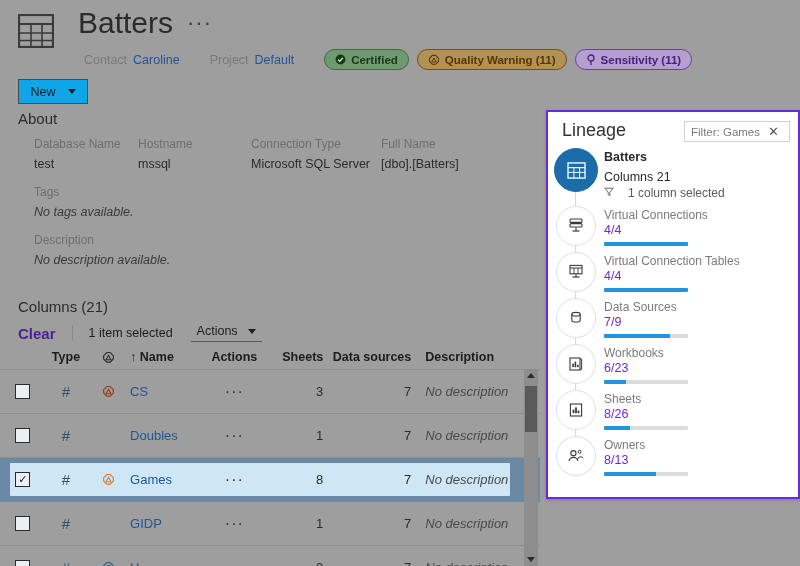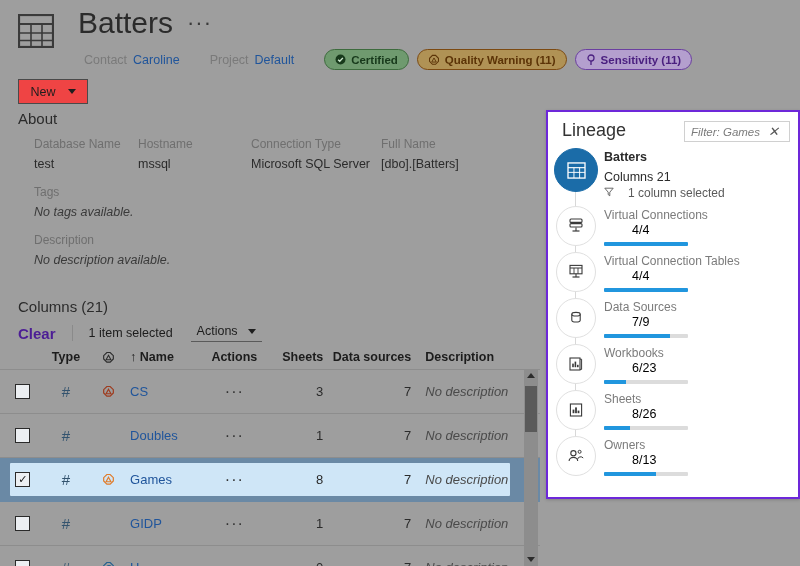--- a/index.html
+++ b/index.html
@@ -28,21 +28,21 @@
     font-size: 11.5px; font-weight: bold; margin-right: 8px;
     border: 1px solid; cursor: pointer; white-space: nowrap;
   }
   .badge.certified { background: #6f9a6f; border-color: #3d6b3d; color: #17391b; }
   .badge.quality { background: #b09255; border-color: #7c4a12; color: #5c3407; }
   .badge.sensitivity { background: #b49fce; border-color: #6b3fa0; color: #4b2080; }
   .badge svg { display:block; }
   .new-btn {
     position: absolute; left: 18px; top: 79px;
     width: 68px; height: 23px;
-    background: #ef4444; border: 1px solid #4a4a4a;
+    background: #0ea5e9; border: 1px solid #4a4a4a;
     display: flex; align-items: center; justify-content: center; gap: 12px;
     font-size: 12.5px; color: #1e1e1e; cursor: pointer;
   }
   .caret-dn { width:0;height:0;border-left:4px solid transparent;border-right:4px solid transparent;border-top:5px solid #1e1e1e; }
 
   
   .about-h { position: absolute; left: 18px; top: 110px; font-size: 15px; color: #2b2b2b; }
   .about-grid { position: absolute; left: 34px; top: 137px; }
   .about-cols { display: flex; }
   .about-col { }
@@ -107,33 +107,33 @@
   
   .lineage {
     position: absolute; left: 546px; top: 110px; width: 250px; height: 385px;
     background: #ffffff; border: 2px solid #6d28d9; box-shadow: 0 1px 3px rgba(0,0,0,.18);
   }
   .ln-head { position: relative; height: 36px; }
   .ln-title { position: absolute; left: 14px; top: 8px; font-size: 18px; color: #333; }
   .ln-filter {
     position: absolute; right: 8px; top: 9px; height: 19px; min-width: 92px;
     border: 1px solid #d0d0d0; display: flex; align-items: center; gap: 8px;
-    padding: 0 6px; font-size: 11.5px; color: #7b7b7b; cursor: pointer; font-style: italic;
+    padding: 0 6px; font-size: 11.5px; color: #7b7b7b; cursor: pointer;
   }
   .ln-filter .x { font-size: 13px; color: #555; line-height: 12px; }
   .ln-body { position: relative; padding: 0 0 0 0; }
   .ln-node { position: relative; display: flex; min-height: 46px; }
   .ln-icon-wrap { width: 56px; display: flex; justify-content: center; flex-shrink: 0; position: relative; }
   .circ { width: 38px; height: 38px; border-radius: 50%; border: 1px solid #e0e0e0; background: #fff;
           display: flex; align-items: center; justify-content: center; position: relative; z-index: 2; }
   .circ.root { width: 42px; height: 42px; background: #1b6ca8; border-color: #1b6ca8; }
   .connector { position: absolute; left: 27px; width: 1px; background: #d8d8d8; z-index: 1; }
   .ln-text { padding-top: 2px; }
   .ln-label { font-size: 12px; color: #7b7b7b; }
-  .ln-count { font-size: 12.5px; color: #000000; margin-top: 1px; margin-left: 28px; }
+  .ln-count { font-size: 12.5px; color: #6d28d9; margin-top: 1px; }
   .ln-bar { width: 84px; height: 4px; background: #dcdcdc; margin-top: 5px; border-radius: 1px; overflow: hidden; }
   .ln-bar i { display: block; height: 100%; background: #2196de; }
   .root-name { font-size: 12.5px; font-weight: bold; color: #2b2b2b; }
   .root-cols { font-size: 12.5px; font-weight: normal; color: #2b2b2b; margin-top: 6px; }
   .root-sel { font-size: 12px; color: #5a5a5a; margin-top: 2px; display: flex; align-items: center; gap: 14px; }
 </style>
 </head>
 <body>
 
 <div class="header">

